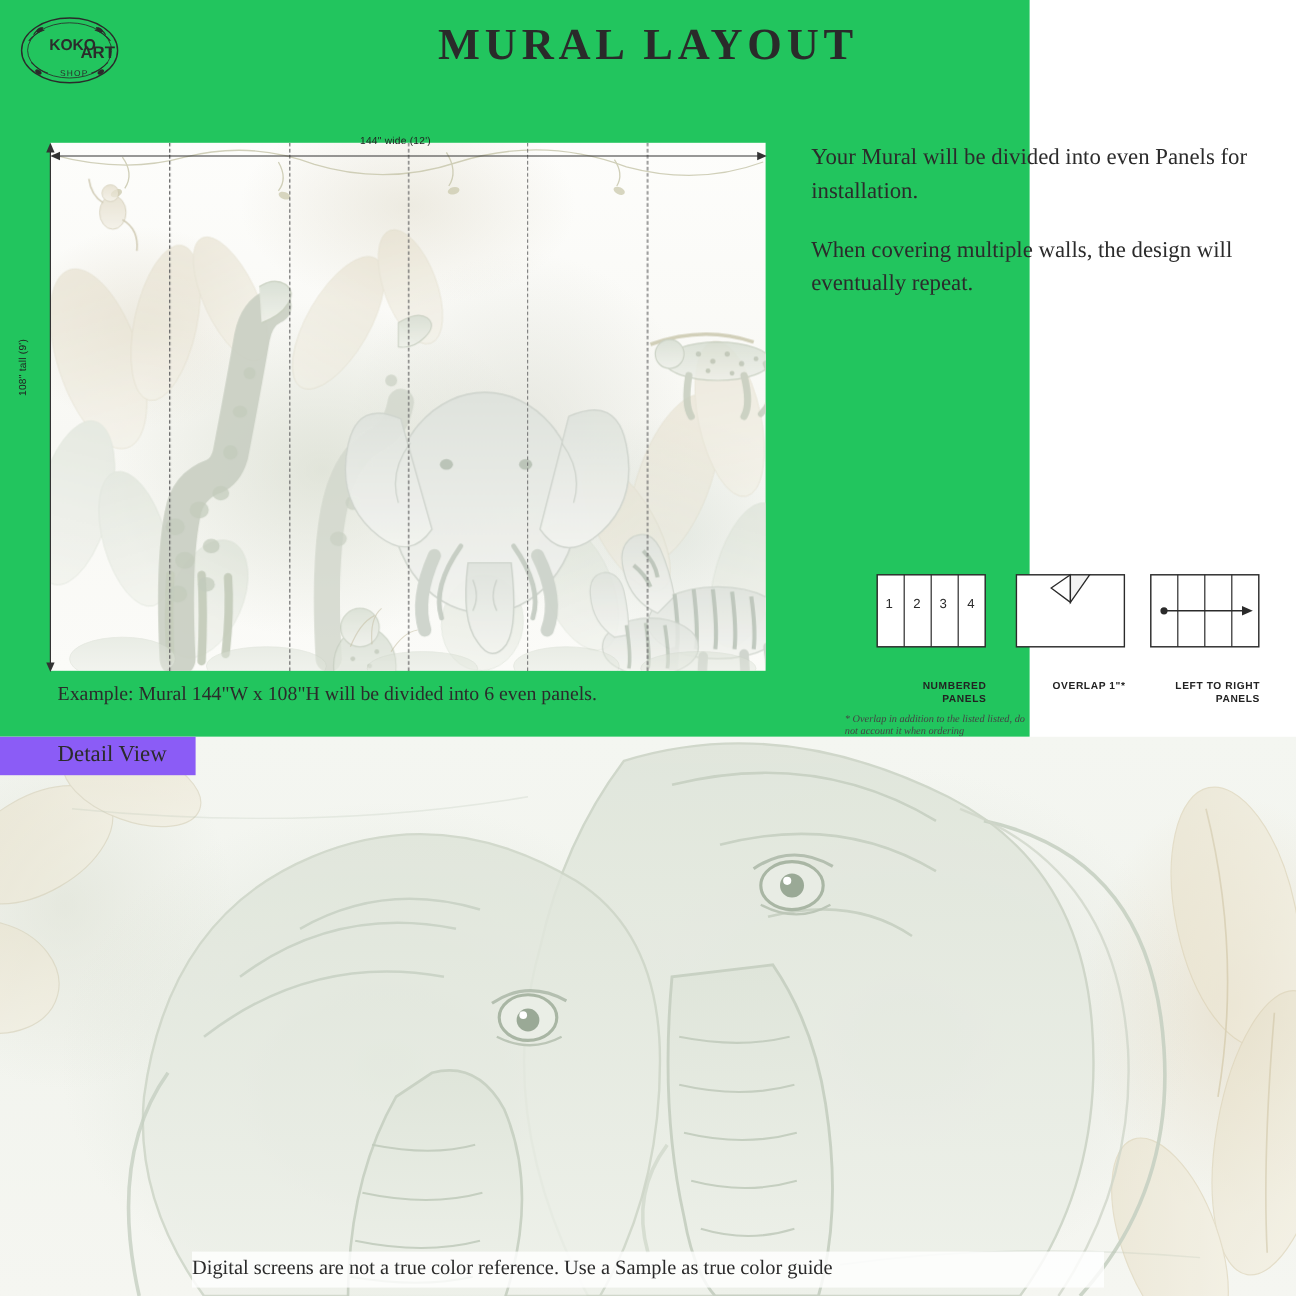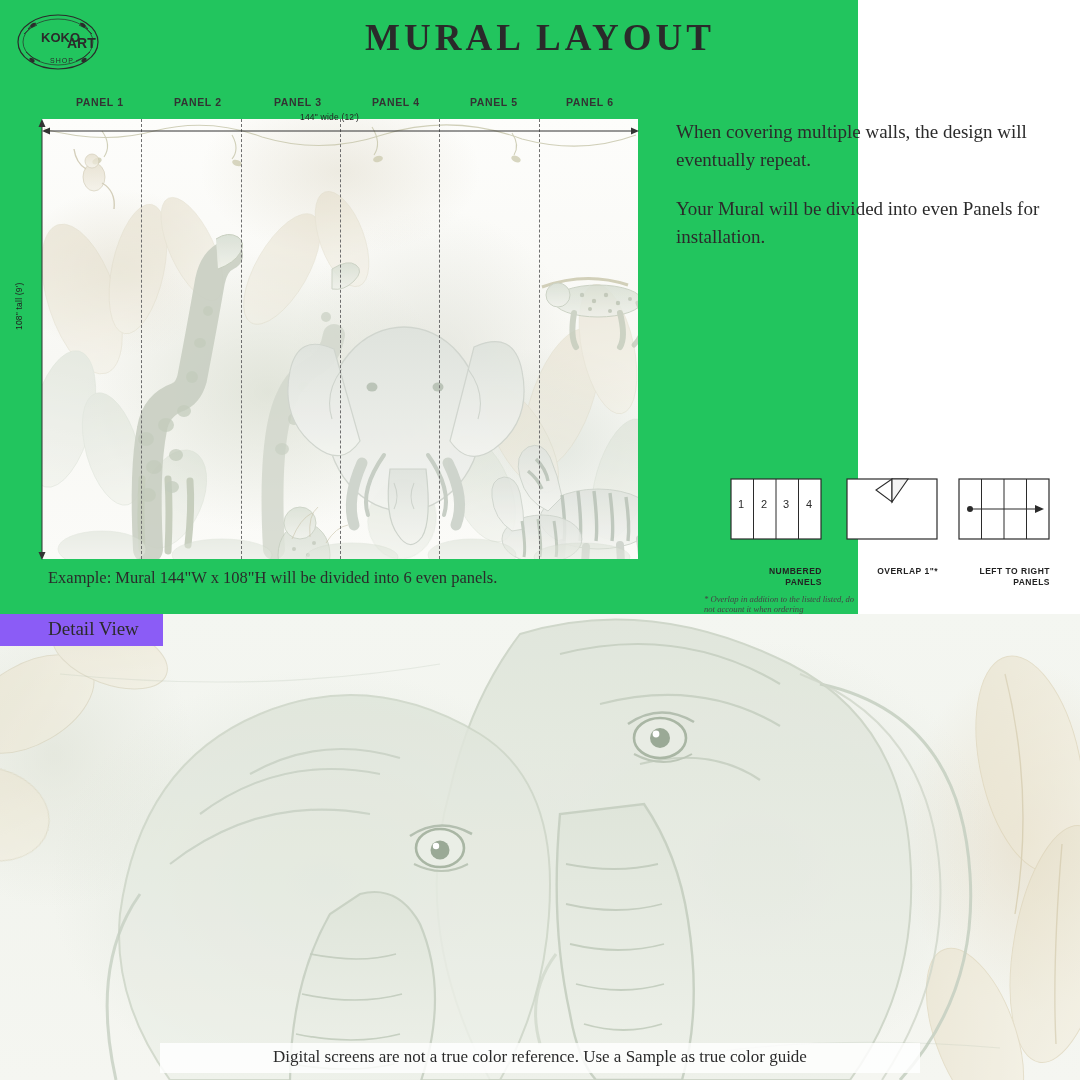--- a/index.html
+++ b/index.html
@@ -132,21 +132,21 @@
     position:absolute; left:0; top:614px;
     background:#8b5cf6;
     padding:4px 24px 6px 48px;
     font-size:19px; color:#2b2b2b;
     font-family:"Liberation Serif", serif;
   }
 
   .disclaimer {
     position:absolute; left:160px; top:1043px; width:760px;
     background:rgba(255,255,255,.82);
-    text-align:center;
+    text-align:left;
     font-size:17px; color:#2b2b2b;
     padding:4px 0 6px 0;
     font-family:"Liberation Serif", serif;
   }
 </style>
 </head>
 <body>
 
 <div class="top">
 
@@ -169,28 +169,20 @@
         <ellipse cx="74" cy="52" rx="3" ry="1.7" transform="rotate(-35 74 52)"></ellipse>
       </g>
       <text x="31" y="34" font-family="Liberation Sans, sans-serif" font-size="13" font-weight="bold" fill="#2b2b2b">KOKO</text>
       <text x="57" y="40" font-family="Liberation Sans, sans-serif" font-size="14" font-weight="bold" fill="#2b2b2b">ART</text>
       <text x="40" y="55" font-family="Liberation Sans, sans-serif" font-size="7" letter-spacing="1" fill="#2b2b2b">SHOP</text>
     </svg>
   </div>
 
   <div class="title">MURAL LAYOUT</div>
 
-  <div class="panel-labels">
-    <span class="panel-label" style="left:34px">PANEL 1</span>
-    <span class="panel-label" style="left:132px">PANEL 2</span>
-    <span class="panel-label" style="left:232px">PANEL 3</span>
-    <span class="panel-label" style="left:330px">PANEL 4</span>
-    <span class="panel-label" style="left:428px">PANEL 5</span>
-    <span class="panel-label" style="left:524px">PANEL 6</span>
-  </div>
 
   <div class="mural-wrap">
     <div class="mural">
       <svg width="596" height="440" viewBox="0 0 596 440" aria-hidden="true">
         <defs>
           <linearGradient id="gSage" x1="0" y1="0" x2="0" y2="1">
             <stop offset="0%" stop-color="#d7ded2"></stop>
               <stop offset="100%" stop-color="#eef0e9"></stop>
           </linearGradient>
           <linearGradient id="gSand" x1="0" y1="0" x2="0" y2="1">
@@ -398,22 +390,22 @@
       <line x1="6" y1="4" x2="6" y2="437" stroke="#333" stroke-width="1"></line>
       <polygon points="6,0 2.5,8 9.5,8" fill="#333"></polygon>
       <polygon points="6,441 2.5,433 9.5,433" fill="#333"></polygon>
     </svg>
   </div>
   <div class="dim-left-label">108" tall (9')</div>
 
   <div class="example-line">Example: Mural 144"W x 108"H will be divided into 6 even panels.</div>
 
   <div class="copy">
+    <p>Your Mural will be divided into even Panels for installation.</p>
     <p>When covering multiple walls, the design will eventually repeat.</p>
-    <p>Your Mural will be divided into even Panels for installation.</p>
   </div>
 
   <div class="icons">
 
     <div class="icon-block" style="left:0; width:100px;">
       <svg width="92" height="62" viewBox="0 0 92 62" aria-hidden="true">
         <rect x="1" y="1" width="90" height="60" fill="#fff" stroke="#2b2b2b" stroke-width="1.2"></rect>
         <line x1="23.5" y1="1" x2="23.5" y2="61" stroke="#2b2b2b" stroke-width="1"></line>
         <line x1="46" y1="1" x2="46" y2="61" stroke="#2b2b2b" stroke-width="1"></line>
         <line x1="68.5" y1="1" x2="68.5" y2="61" stroke="#2b2b2b" stroke-width="1"></line>

